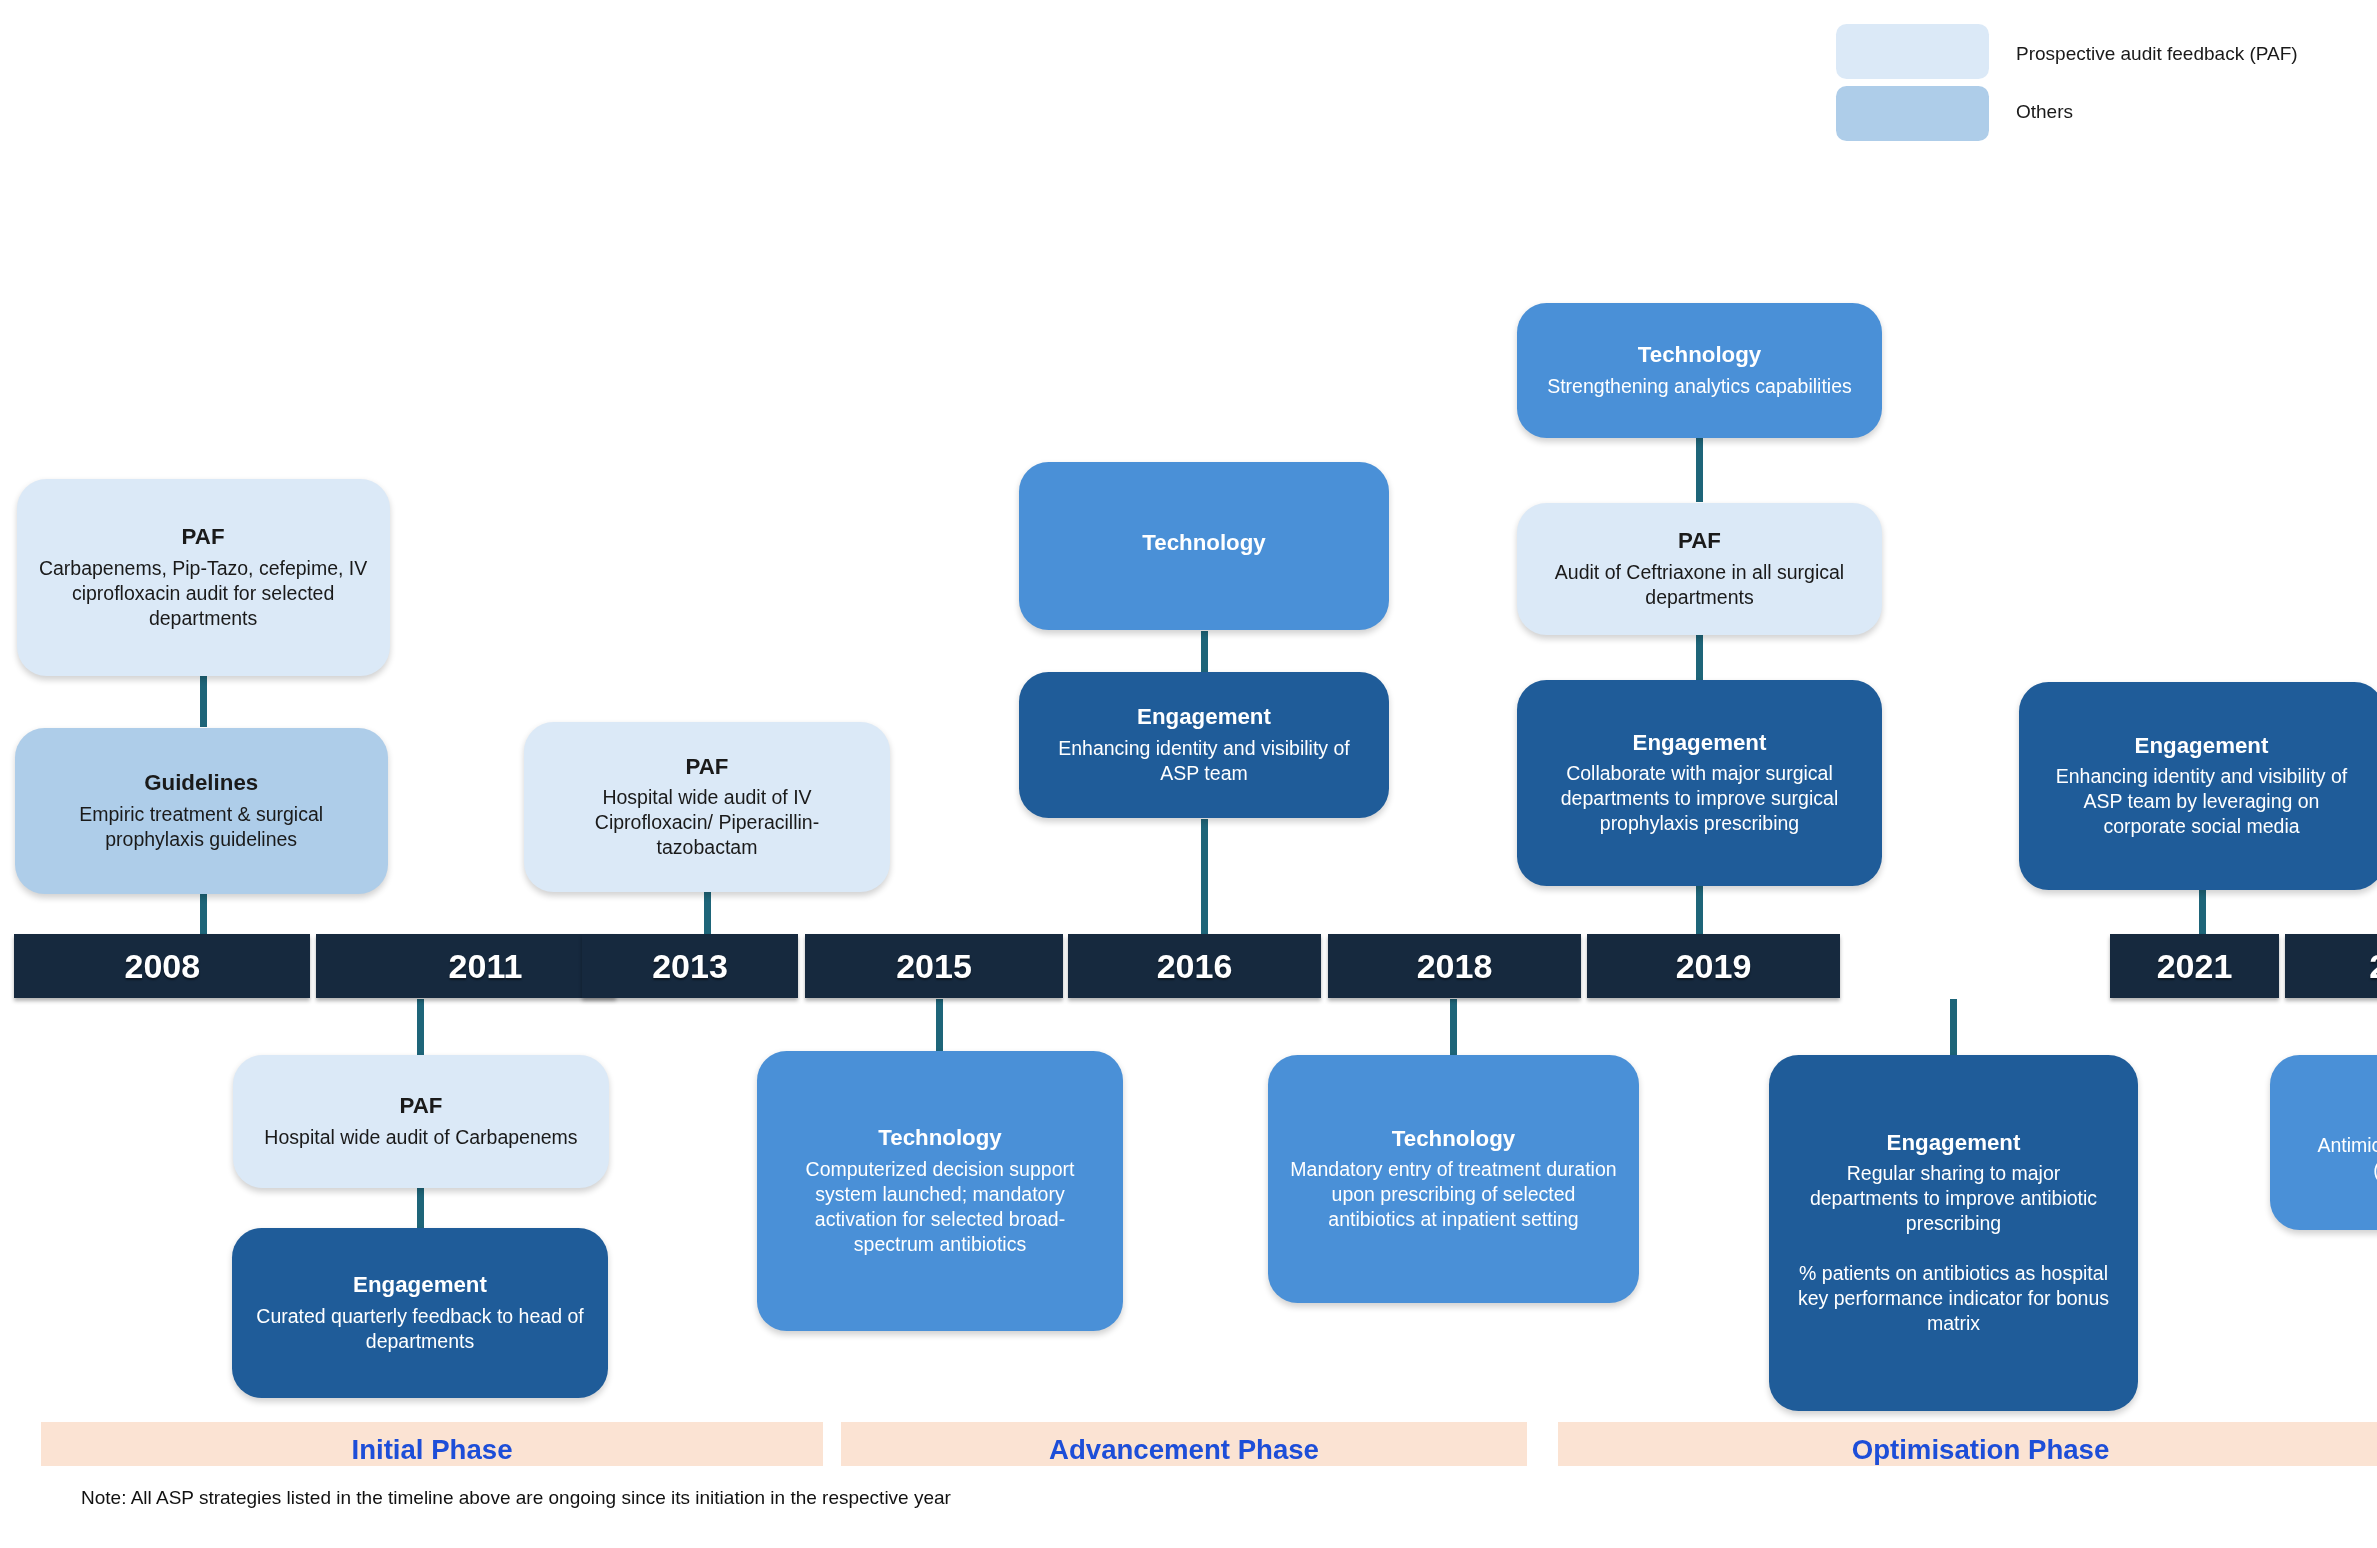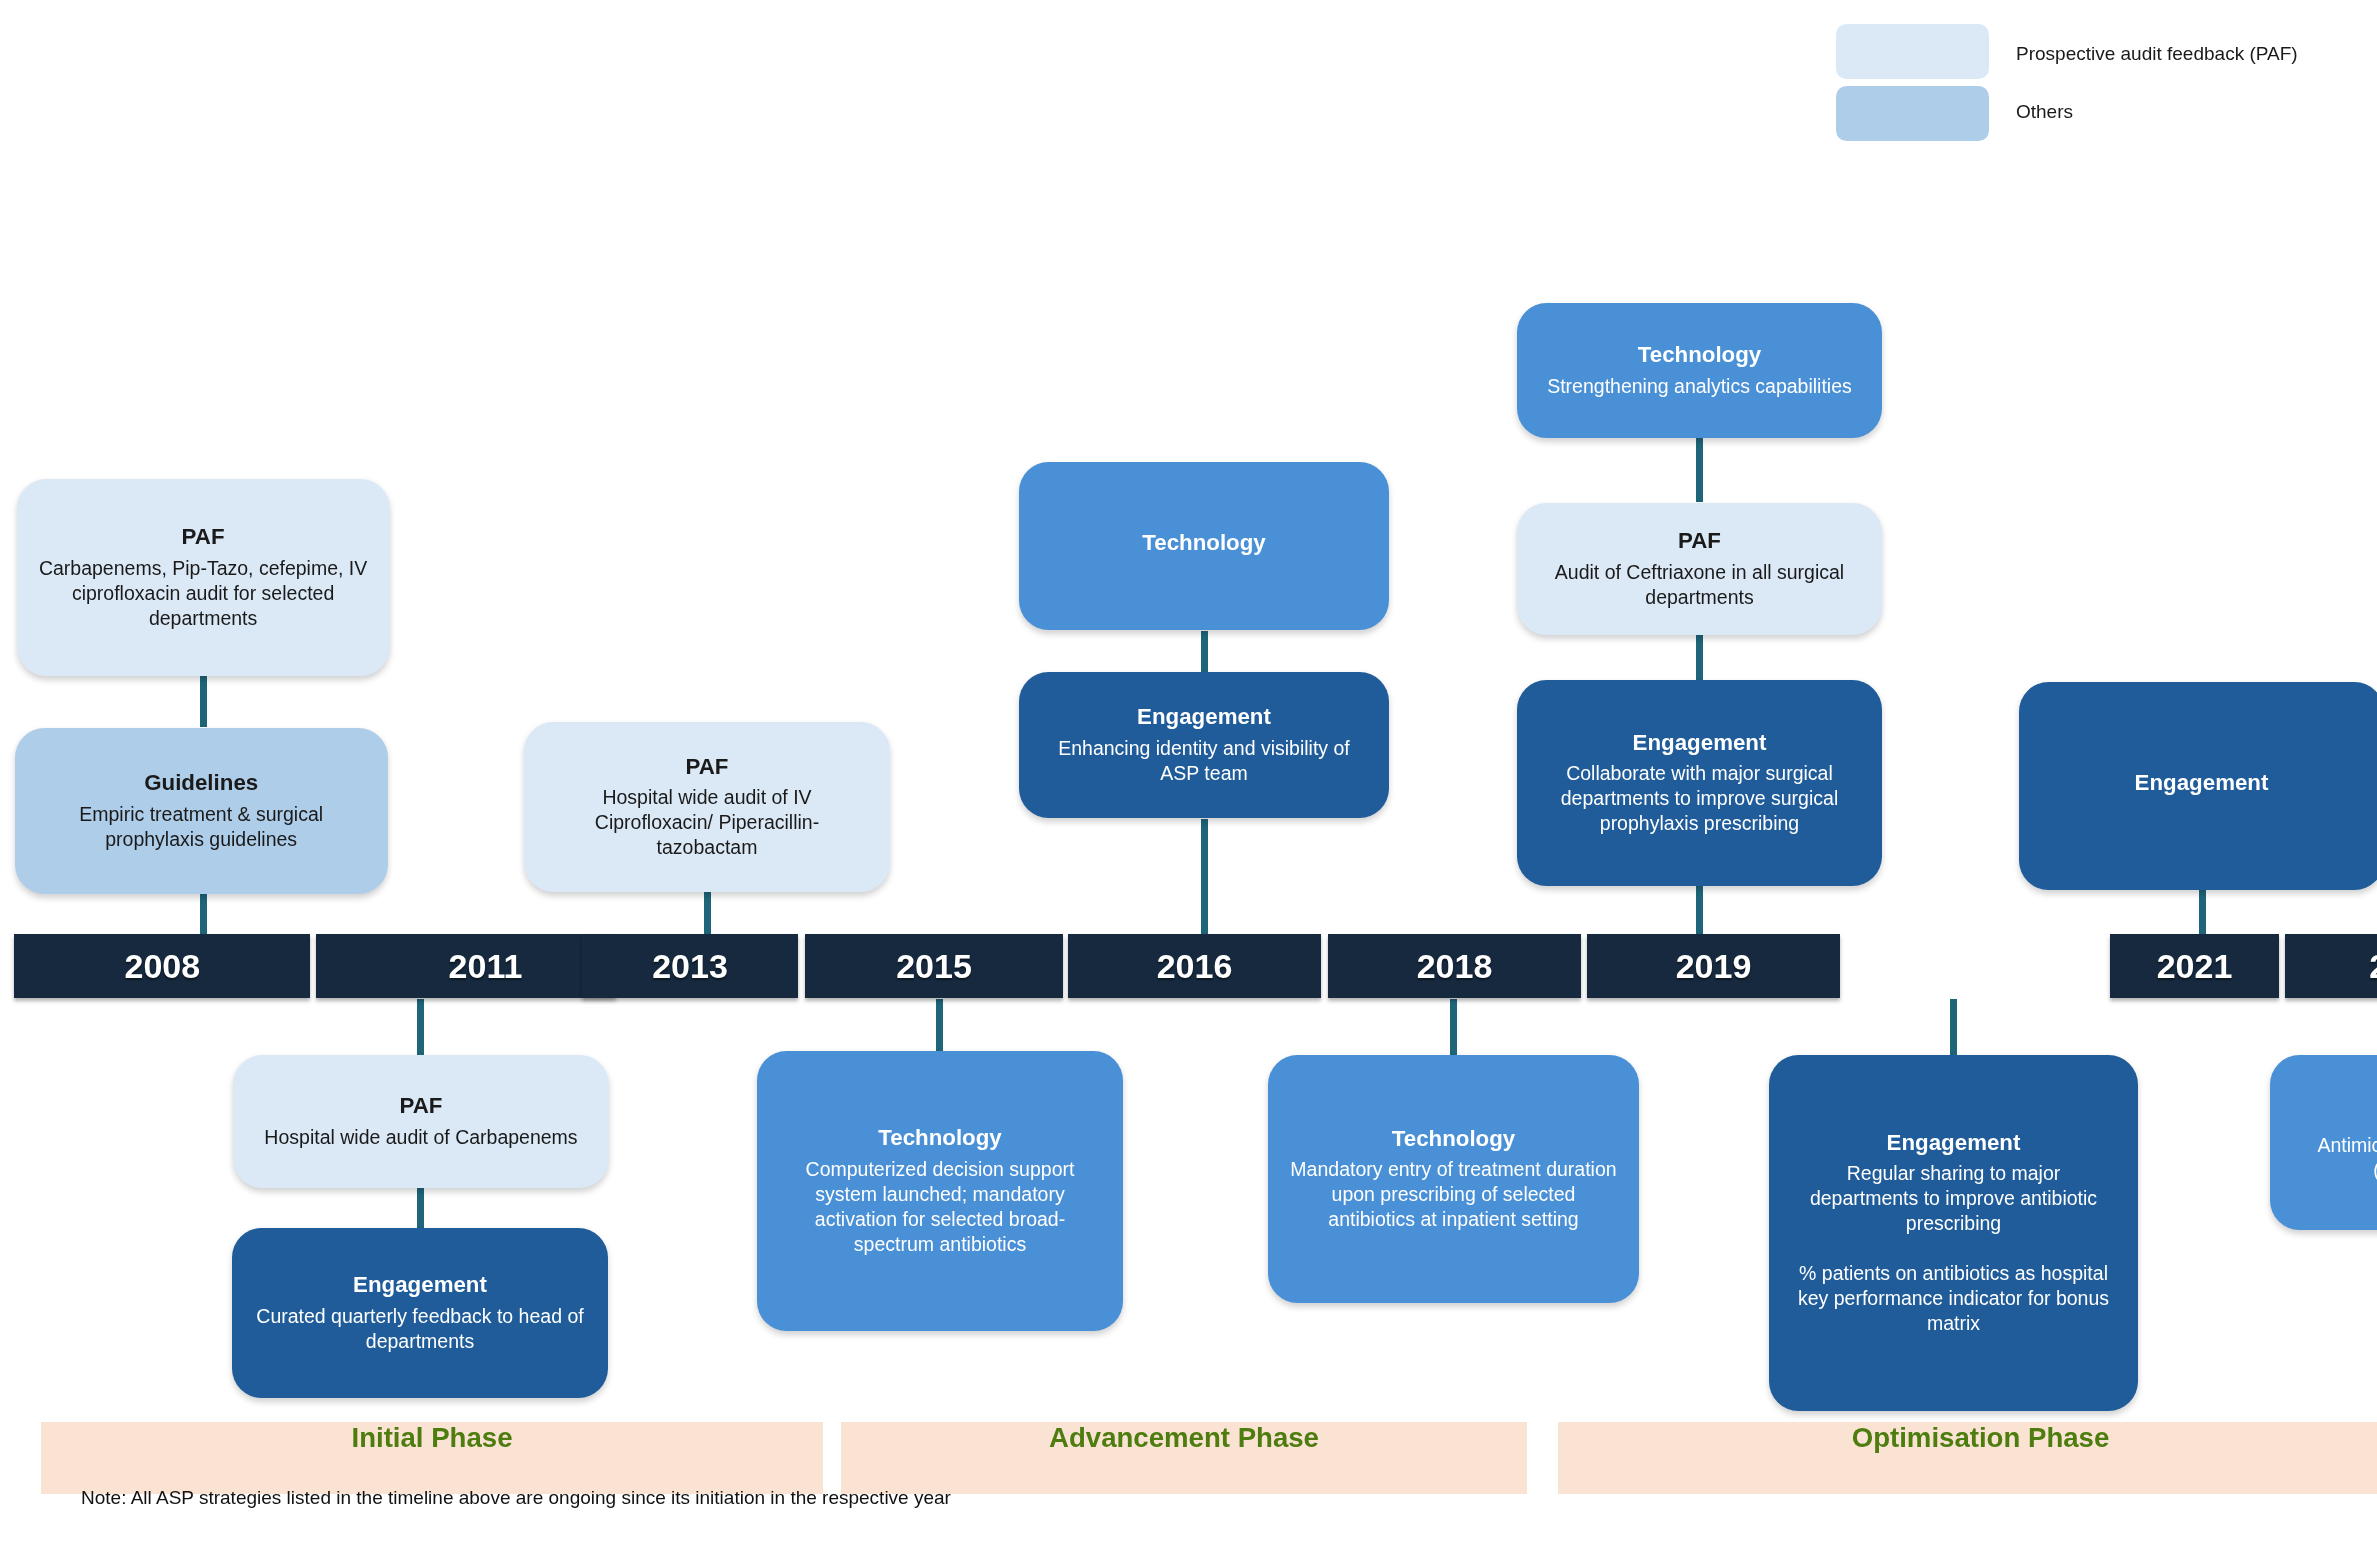--- a/index.html
+++ b/index.html
@@ -35,23 +35,23 @@
   .year-seg{
     position:absolute;top:934px;height:64px;
     background:#16293e;color:#ffffff;
     display:flex;align-items:center;justify-content:center;
     font-size:34px;font-weight:bold;
     text-shadow:0 1.9px 1.9px rgba(0,0,0,0.45);
     box-shadow:0 2.9px 3.8px rgba(0,0,0,0.3);
   }
   
   .phase{
-    position:absolute;top:1422px;height:72px;
-    background:#fbe3d3;color:#4d7c0f;
-    display:flex;align-items:flex-start;justify-content:center;
+    position:absolute;top:1422px;height:44px;
+    background:#fbe3d3;color:#1d4ed8;
+    display:flex;align-items:flex-end;justify-content:center;
     font-size:27.6px;font-weight:bold;
   }
   
   .swatch{
     position:absolute;width:153px;height:55px;border-radius:10.5px;
   }
   .sw-paf{background:#dbe9f7;}
   .sw-others{background:#aecde9;}
   .legend-label{
     position:absolute;font-size:19px;color:#1a1a1a;white-space:nowrap;
@@ -121,20 +121,21 @@
   <div class="box paf" style="left:1517px;top:503px;width:365px;height:132px;">
     <h3>PAF</h3>
     <p>Audit of Ceftriaxone in all surgical departments</p>
   </div>
   <div class="box eng" style="left:1517px;top:680px;width:365px;height:206px;">
     <h3>Engagement</h3>
     <p>Collaborate with major surgical departments to improve surgical prophylaxis prescribing</p>
   </div>
   <div class="box eng" style="left:2019px;top:682px;width:365px;height:208px;">
     <h3>Engagement</h3>
+    <p>Enhancing identity and visibility of ASP team by leveraging on corporate social media</p>
   </div>
 
   <div class="year-seg" style="left:14.3px;width:296px;">
       <span>2008</span>
     </div>
   <div class="year-seg" style="left:316px;width:261px;padding-left:39px;">
       <span>2011</span>
     </div>
   <div class="year-seg" style="left:582px;width:216px;">
       <span>2013</span>

